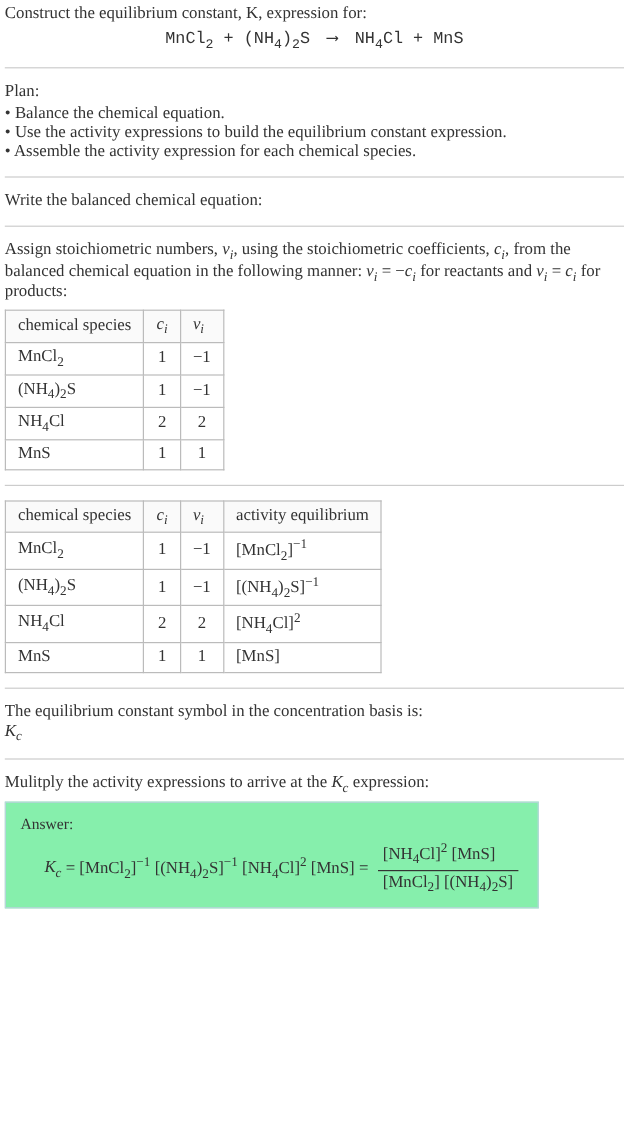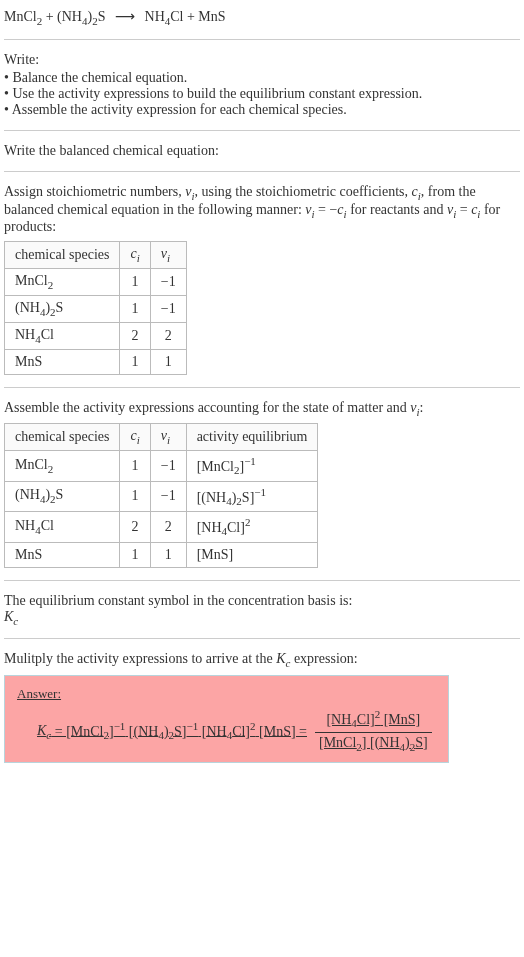--- a/index.html
+++ b/index.html
@@ -13,22 +13,23 @@
     }
     .section {
       margin-bottom: 8px;
     }
     hr.divider {
       border: none;
       border-top: 1px solid #ccc;
       margin: 12px 0;
     }
     .equation {
-      font-family: Liberation Serif, serif;
+      font-family: Liberation Mono, monospace;
       margin: 4px 0;
+      text-align: center;
     }
     .sub {
       vertical-align: sub;
       font-size: 11px;
     }
     .sup {
       vertical-align: super;
       font-size: 11px;
     }
     .arrow {
@@ -58,35 +59,34 @@
     table.stoich th {
       background: #fafafa;
     }
     table.stoich td.center {
       text-align: center;
     }
     .italic {
       font-style: italic;
     }
     .answer-box {
-      background: #fca5a5;
+      background: #86efac;
       border: 1px solid #b8d4dc;
       padding: 10px 12px;
       margin-top: 6px;
       display: inline-block;
-      text-decoration: underline;
     }
     .answer-label {
       font-size: 13px;
       margin-bottom: 6px;
     }
     .frac {
       display: inline-block;
       vertical-align: middle;
-      text-align: center;
+      text-align: left;
       margin: 0 4px;
     }
     .frac .num {
       display: block;
       border-bottom: 1px solid #333;
       padding: 0 4px 2px 4px;
     }
     .frac .den {
       display: block;
       padding: 2px 4px 0 4px;
@@ -95,29 +95,32 @@
       display: flex;
       align-items: center;
       gap: 4px;
       padding-left: 20px;
     }
   </style>
 </head>
 <body>
 
 <div class="section">
+  <div>
+    <span>Construct the equilibrium constant, K, expression for:</span>
+  </div>
   <div class="equation">
     MnCl<span class="sub">2</span> + (NH<span class="sub">4</span>)<span class="sub">2</span>S&nbsp;<span class="arrow">⟶</span>&nbsp;NH<span class="sub">4</span>Cl + MnS
   </div>
 </div>
 
 <hr class="divider">
 
 <div class="section">
-  <div>Write:</div>
+  <div>Plan:</div>
   <ul class="plan-list">
     <li class="plan-item">Balance the chemical equation.</li>
     <li class="plan-item">Use the activity expressions to build the equilibrium constant expression.</li>
     <li class="plan-item">Assemble the activity expression for each chemical species.</li>
   </ul>
 </div>
 
 <hr class="divider">
 
 <div class="section">
@@ -157,23 +160,20 @@
       <td class="center">1</td>
       <td class="center">1</td>
     </tr>
   </tbody>
     </table>
 </div>
 
 <hr class="divider">
 
 <div class="section">
-  <div>
-    Assemble the activity expressions accounting for the state of matter and <span class="italic">ν<span class="sub">i</span></span>:
-  </div>
   <table class="stoich">
     <tbody>
         <tr>
       <th>chemical species</th>
       <th><span class="italic">c<span class="sub">i</span></span></th>
       <th><span class="italic">ν<span class="sub">i</span></span></th>
       <th>activity equilibrium</th>
     </tr>
     <tr>
       <td>MnCl<span class="sub">2</span></td>

